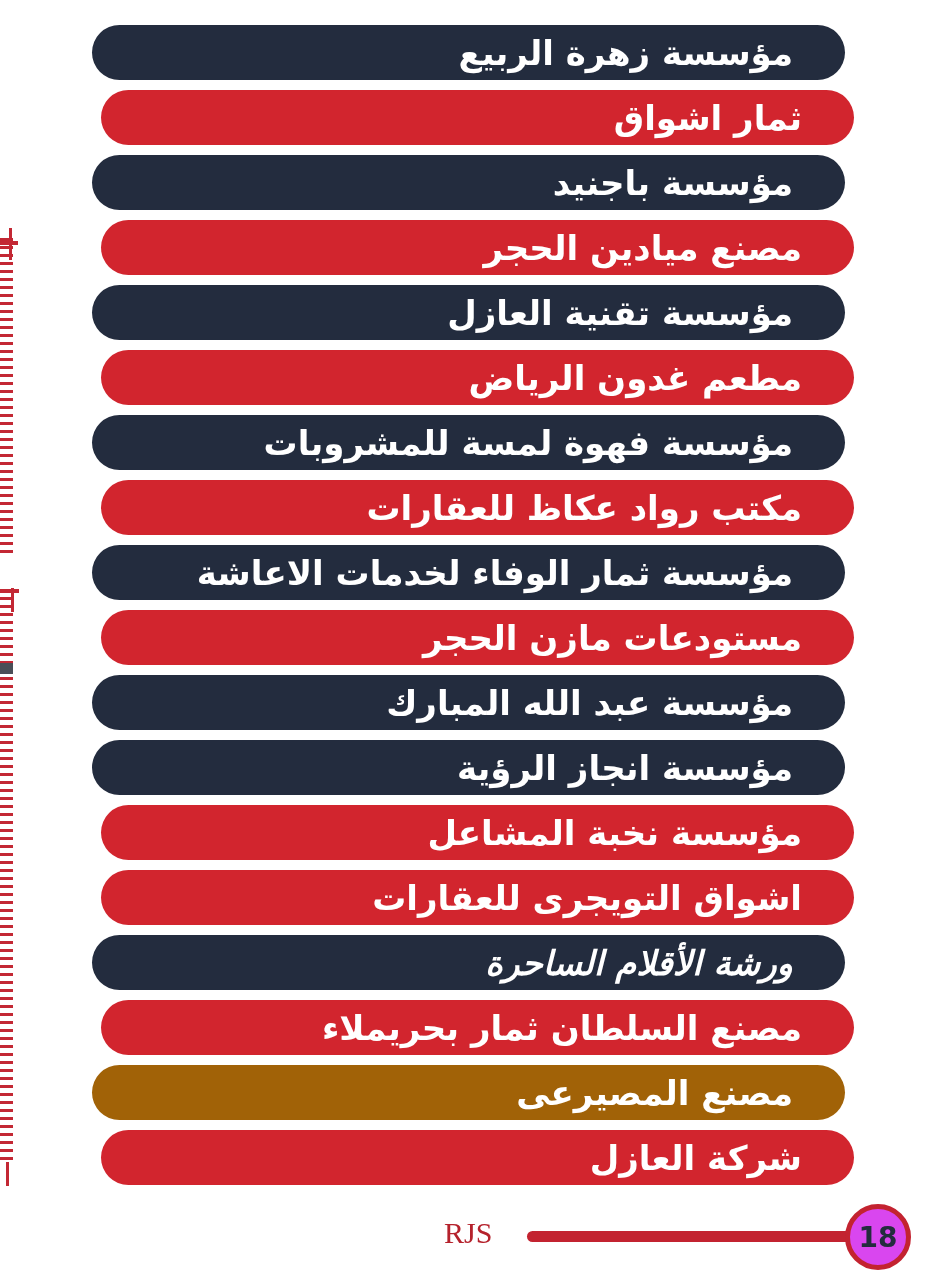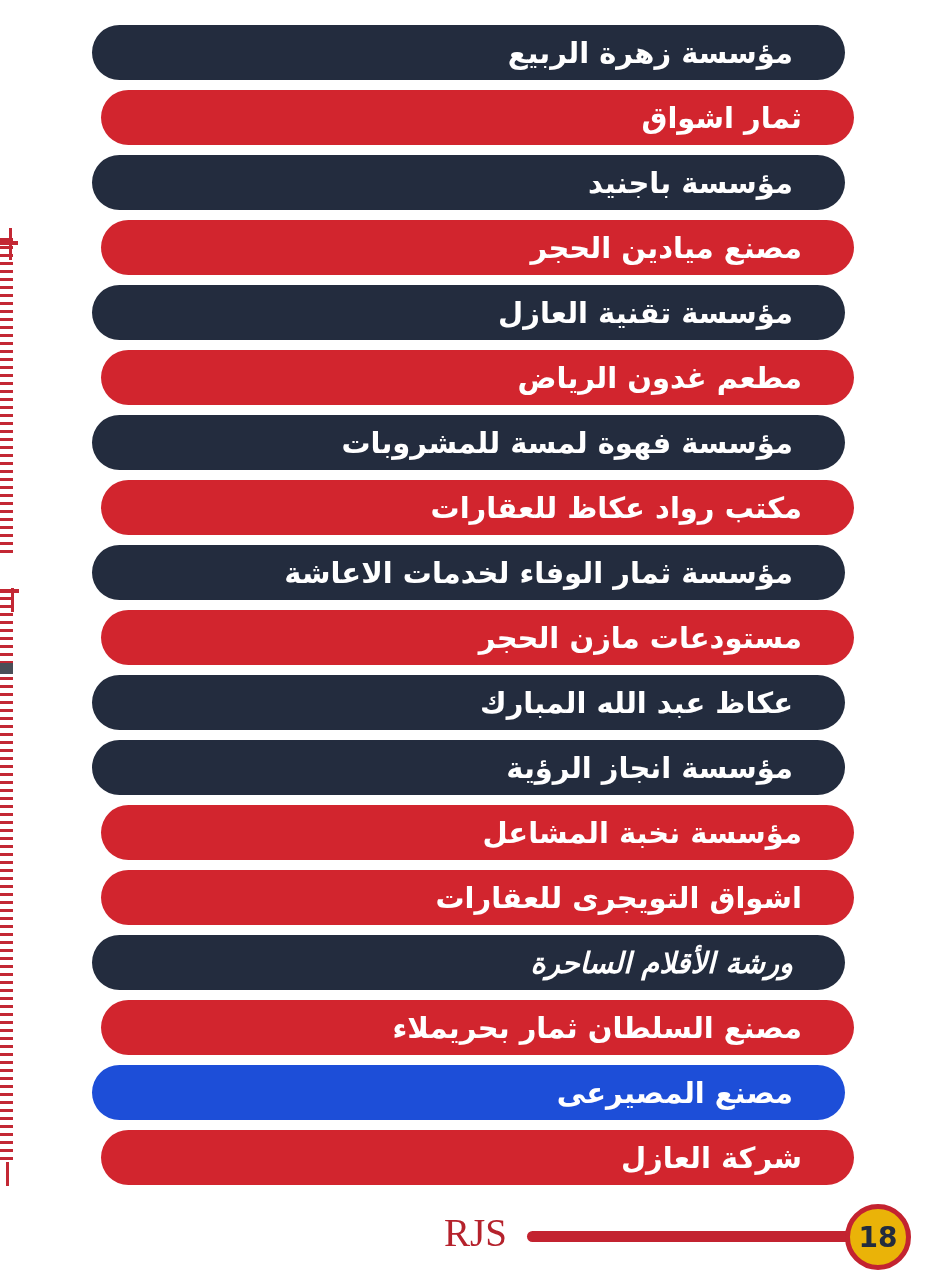--- a/index.html
+++ b/index.html
@@ -38,45 +38,45 @@
     direction:rtl;
     display:flex;
     align-items:center;
     padding:0 52px 0 24px;
     box-sizing:border-box;
   }
   .pill.red { transform:translateX(9px); }
   .pill-label {
     color:#ffffff;
     font-weight:bold;
-    font-size:29px;
+    font-size:34px;
     white-space:nowrap;
     letter-spacing:0;
   }
 
   
   .footer { position:absolute; left:0; top:1200px; width:947px; height:80px; }
   .rjs {
     position:absolute; left:444px; top:14px;
     font-family:"Liberation Serif", serif;
-    font-size:39px; line-height:38px;
+    font-size:30px; line-height:38px;
     color:#b5222c;
   }
   .footer-line {
     position:absolute; left:527px; top:31px;
     width:326px; height:11px;
     border-radius:6px;
     background:#c32330;
   }
   .page-circle {
     position:absolute; left:845px; top:4px;
     width:56px; height:56px;
     border:5px solid #c32330;
     border-radius:50%;
-    background:#eab308;
+    background:#d946ef;
     display:flex; align-items:center; justify-content:center;
   }
   .page-circle span {
     font-weight:bold; font-size:28px; color:#232c3e;
     font-family:"DejaVu Sans", sans-serif;
   }
 </style>
 </head>
 <body>
 
@@ -128,21 +128,21 @@
 
     <div class="pill navy" style="background: rgb(35, 44, 62); text-align: right;">
       <span class="pill-label">مؤسسة ثمار الوفاء لخدمات الاعاشة</span>
     </div>
 
     <div class="pill red" style="background: rgb(210, 37, 46);">
       <span class="pill-label">مستودعات مازن الحجر</span>
     </div>
 
     <div class="pill navy" style="background: rgb(35, 44, 62);">
-      <span class="pill-label">عكاظ عبد الله المبارك</span>
+      <span class="pill-label">مؤسسة عبد الله المبارك</span>
     </div>
 
     <div class="pill navy" style="background: rgb(35, 44, 62);">
       <span class="pill-label">مؤسسة انجاز الرؤية</span>
     </div>
 
     <div class="pill red" style="background: rgb(210, 37, 46);">
       <span class="pill-label">مؤسسة نخبة المشاعل</span>
     </div>
 
@@ -151,21 +151,21 @@
     </div>
 
     <div class="pill navy" style="background: rgb(35, 44, 62); font-style: italic;">
       <span class="pill-label">ورشة الأقلام الساحرة</span>
     </div>
 
     <div class="pill red" style="background: rgb(210, 37, 46);">
       <span class="pill-label">مصنع السلطان ثمار بحريملاء</span>
     </div>
 
-    <div class="pill navy" style="background: #1d4ed8;">
+    <div class="pill navy" style="background: #a16207;">
       <span class="pill-label">مصنع المصيرعى</span>
     </div>
 
     <div class="pill red" style="background: rgb(210, 37, 46);">
       <span class="pill-label">شركة العازل</span>
     </div>
   </div>
 
   <div class="footer">
     <span class="rjs">RJS</span>

